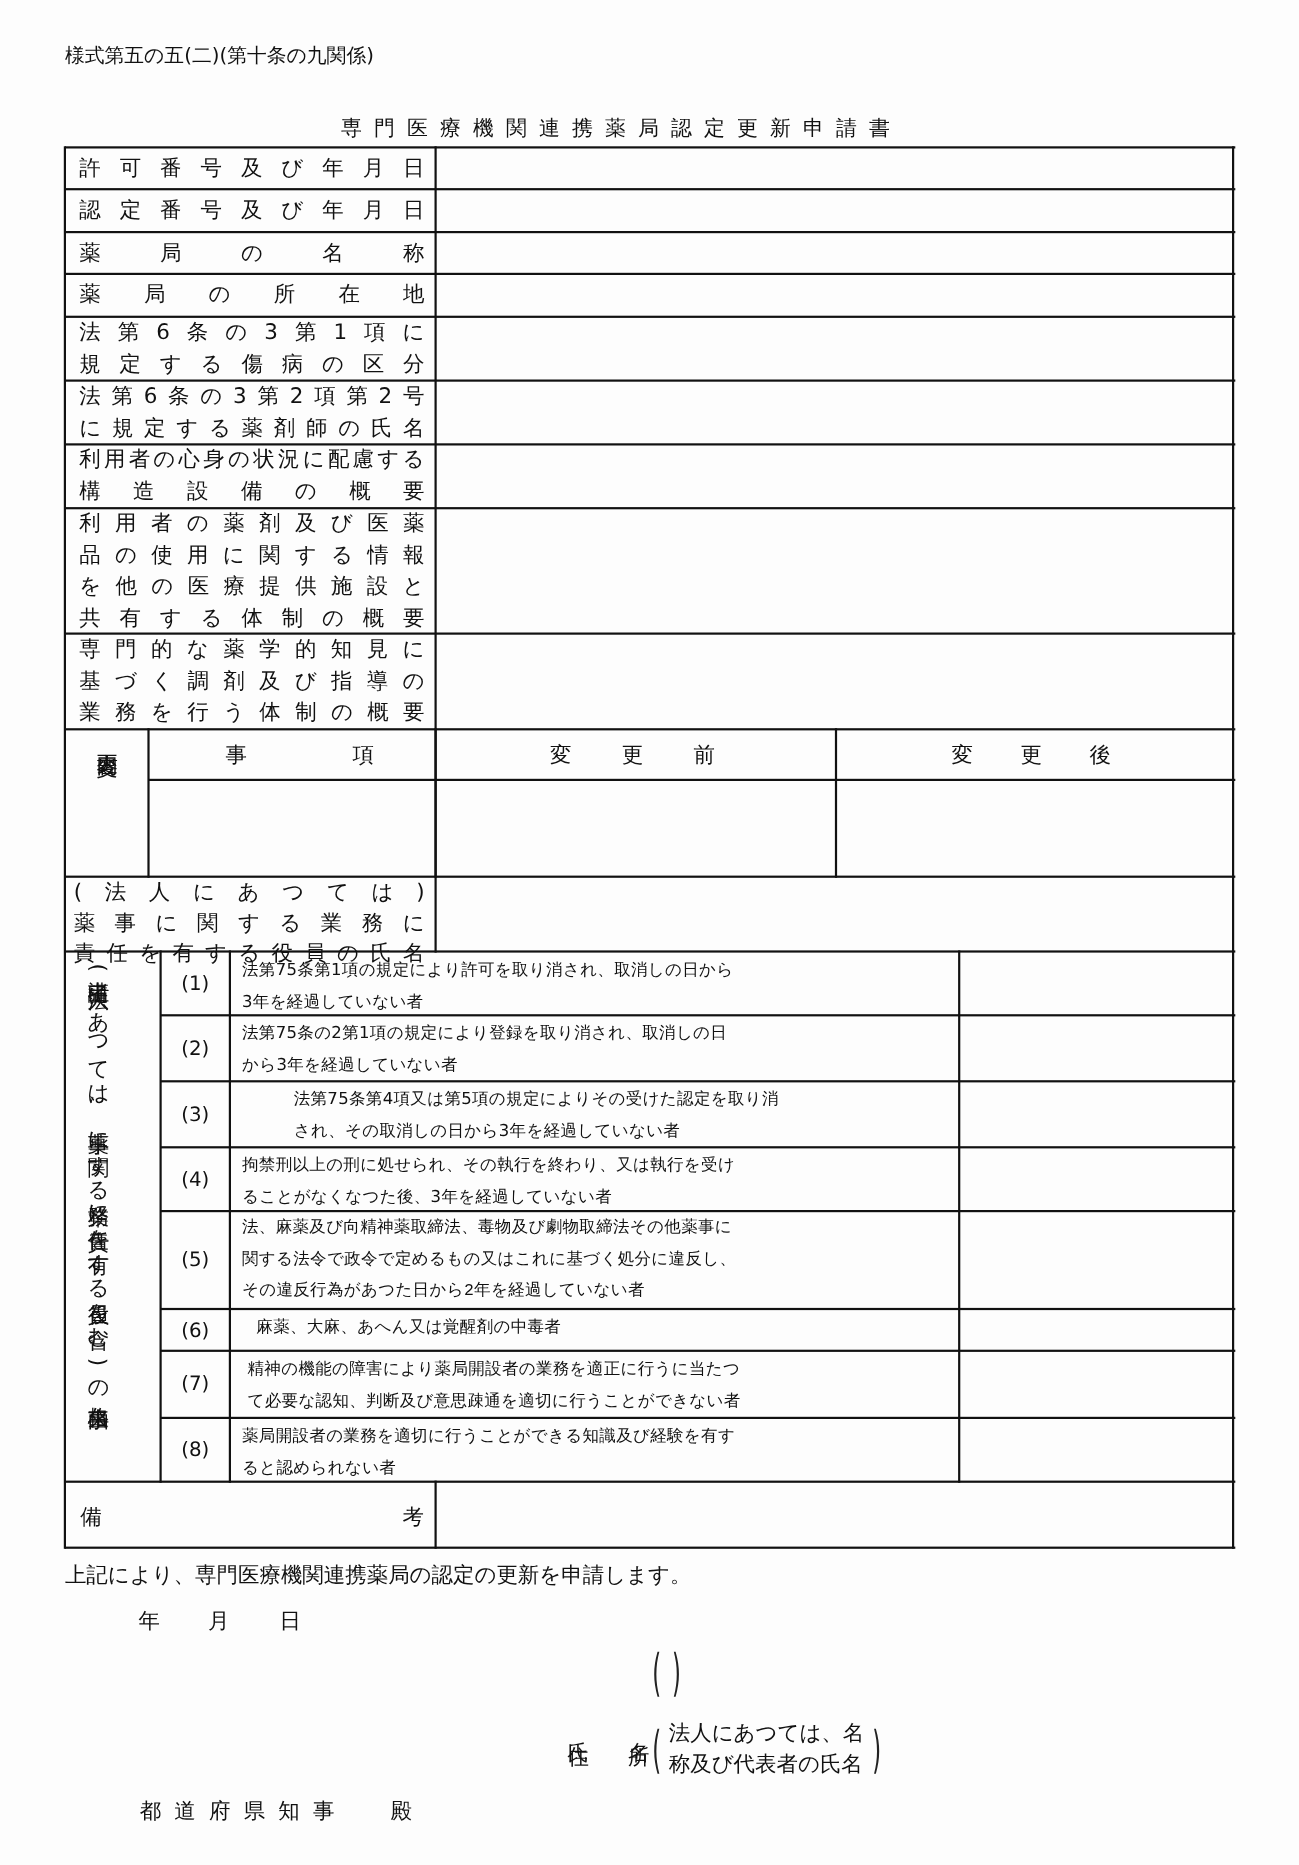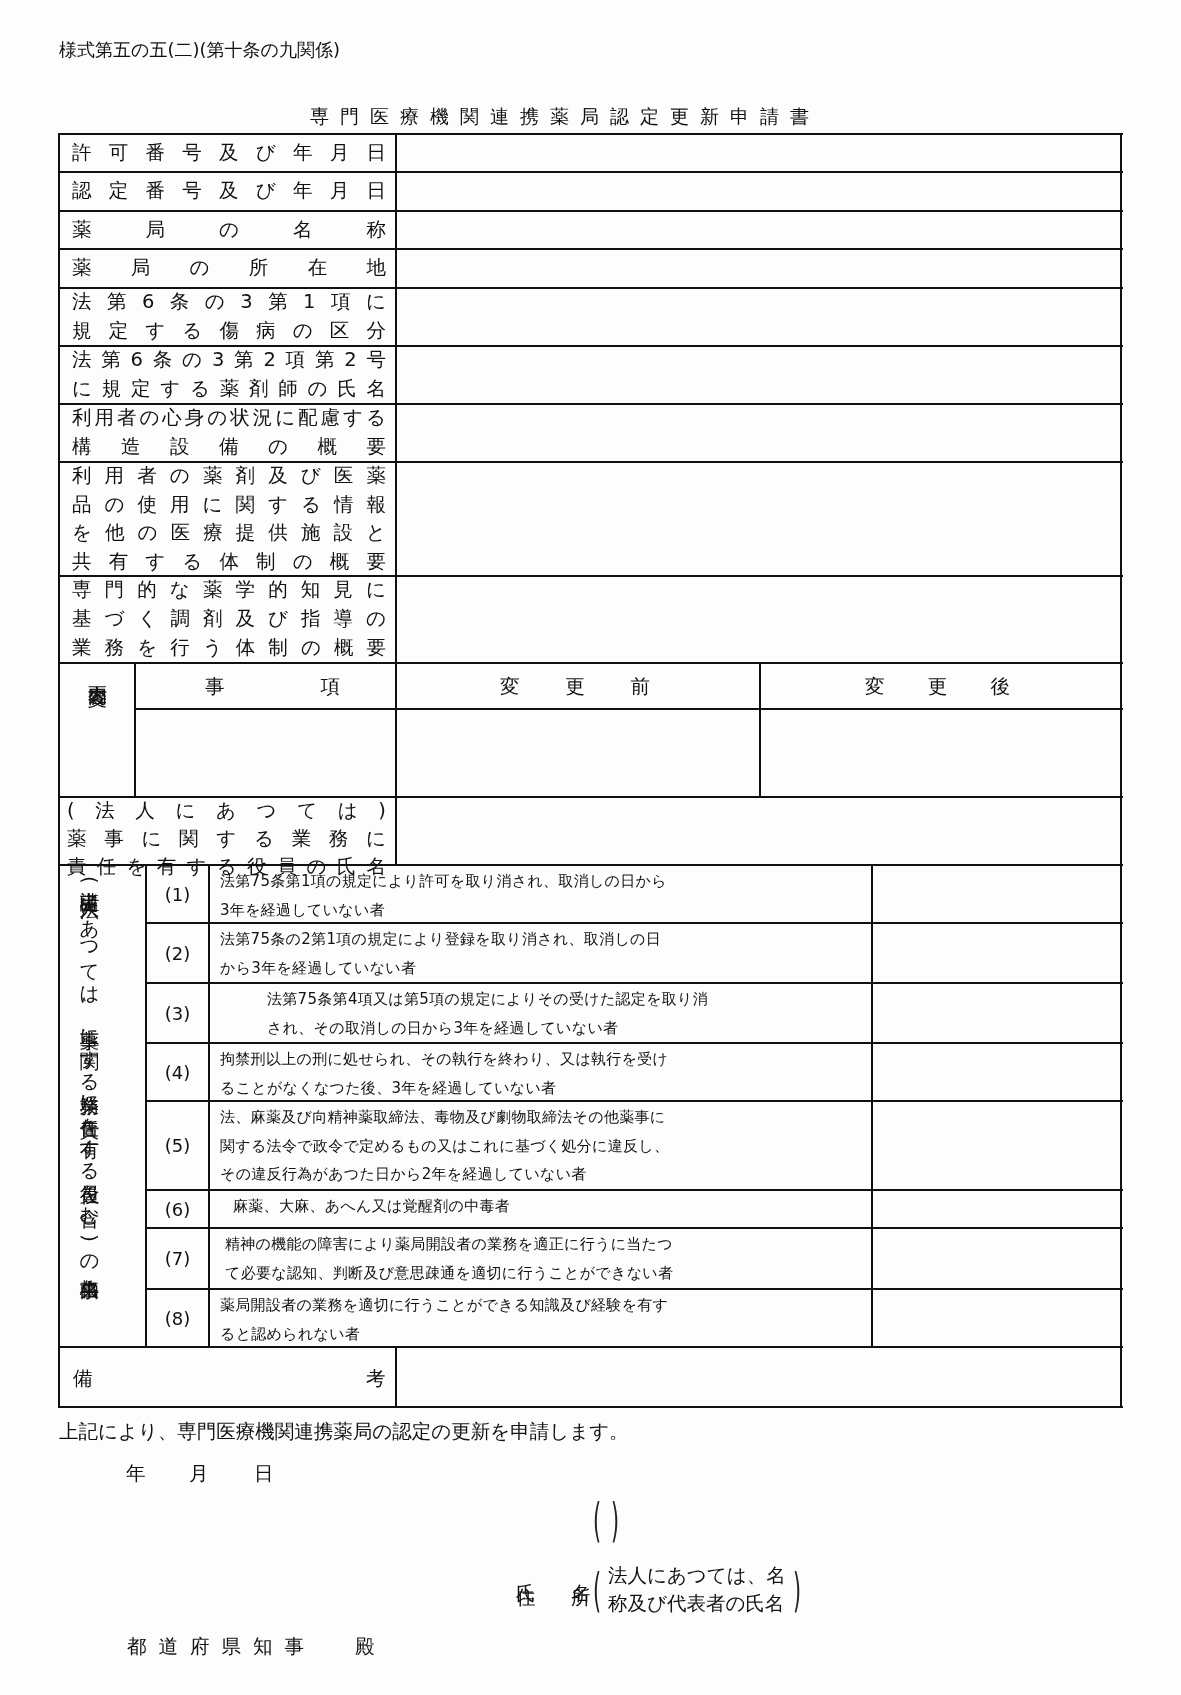--- a/index.html
+++ b/index.html
@@ -357,21 +357,21 @@
     <div class="cell" style="left: 872px; top: 983px; width: 249px; height: 60px;"></div>
     <div class="line-h" style="left: 146px; width: 977px; top: 1042px;"></div>
     <div class="num" style="left: 146px; top: 1043px; width: 63px; height: 58px;">(4)</div>
     <div class="dq" style="left: 209px; top: 1043px; width: 663px; height: 58px;">
       <div>拘禁刑以上の刑に処せられ、その執行を終わり、又は執行を受け</div>
       <div>ることがなくなつた後、3年を経過していない者</div>
     </div>
     <div class="cell" style="left: 872px; top: 1043px; width: 249px; height: 58px;"></div>
     <div class="line-h" style="left: 146px; width: 977px; top: 1100px;"></div>
     <div class="num" style="left: 146px; top: 1101px; width: 63px; height: 89px;">(5)</div>
-    <div class="dq" style="left: 209px; top: 1101px; width: 663px; height: 100px;">
+    <div class="dq" style="left: 209px; top: 1101px; width: 663px; height: 100px; font-family: Liberation Mono, monospace;">
       <div>法、麻薬及び向精神薬取締法、毒物及び劇物取締法その他薬事に</div>
       <div>関する法令で政令で定めるもの又はこれに基づく処分に違反し、</div>
       <div>その違反行為があつた日から2年を経過していない者</div>
     </div>
     <div class="cell" style="left: 872px; top: 1101px; width: 249px; height: 89px;"></div>
     <div class="line-h" style="left: 146px; width: 977px; top: 1189px;"></div>
     <div class="num" style="left: 146px; top: 1190px; width: 63px; height: 38px;">(6)</div>
     <div class="dq" style="left: 209px; top: 1190px; width: 663px; height: 38px; padding-left: 24px;">
       <div>麻薬、大麻、あへん又は覚醒剤の中毒者</div>
     </div>

